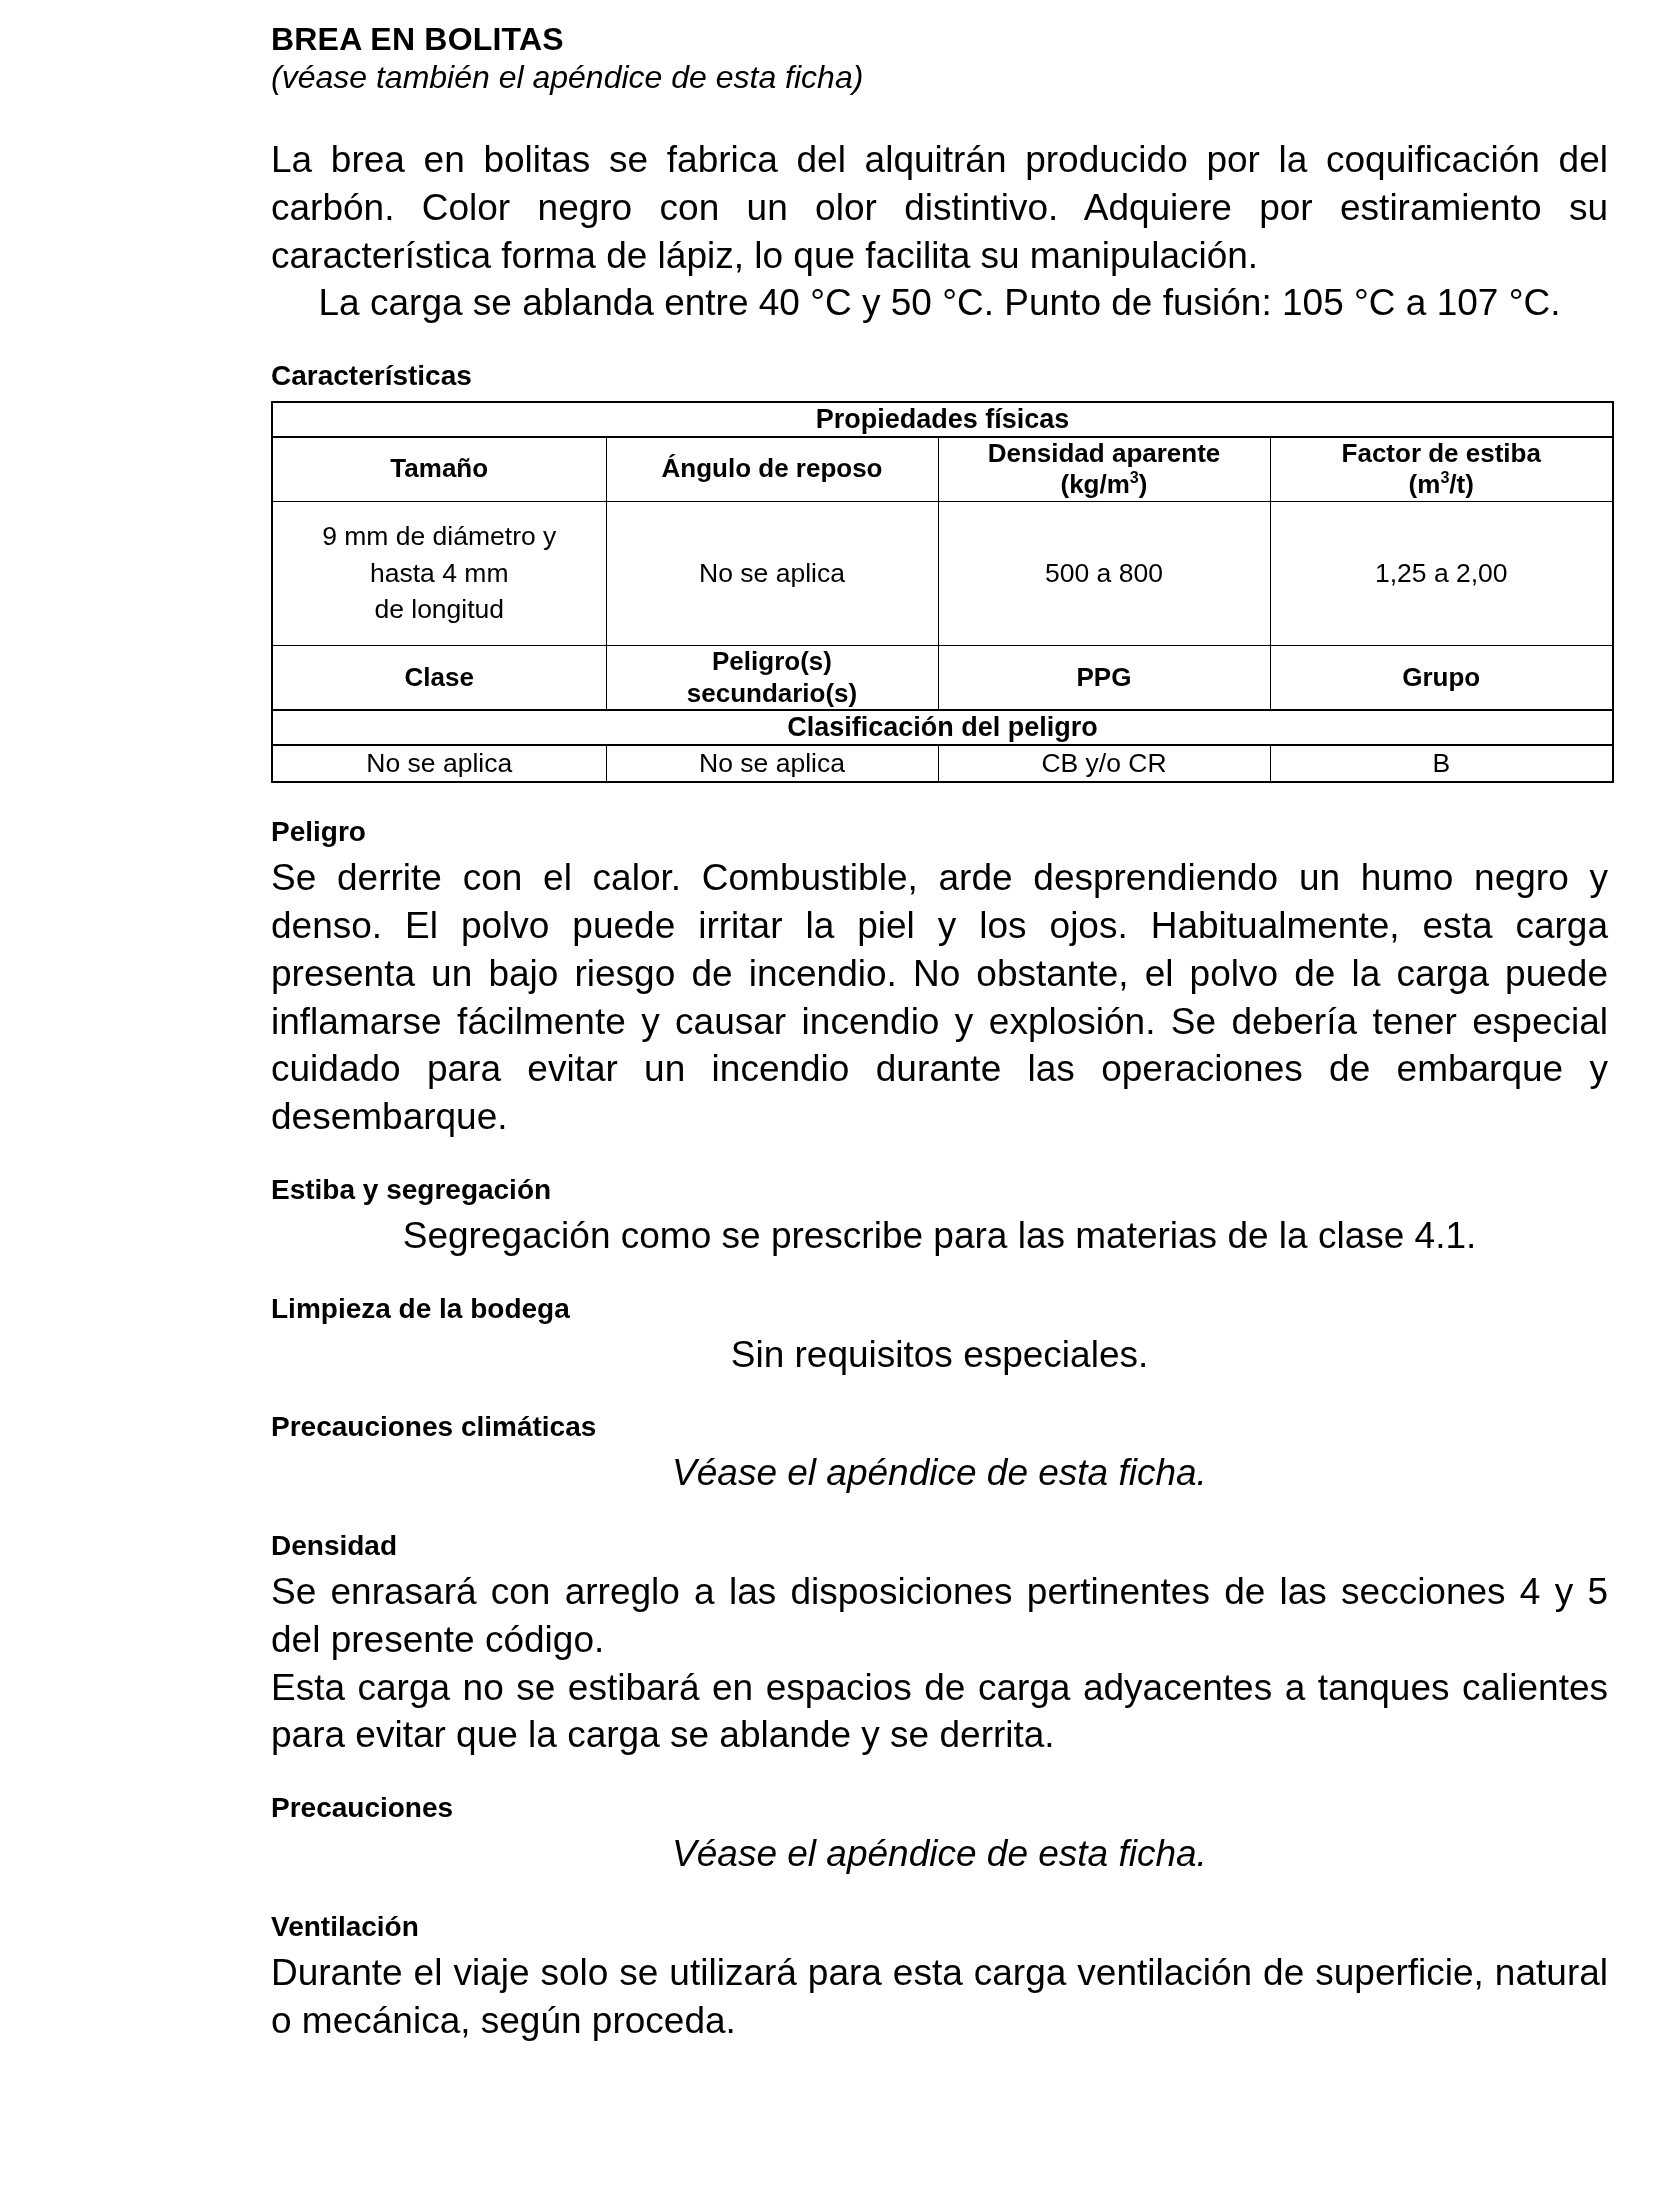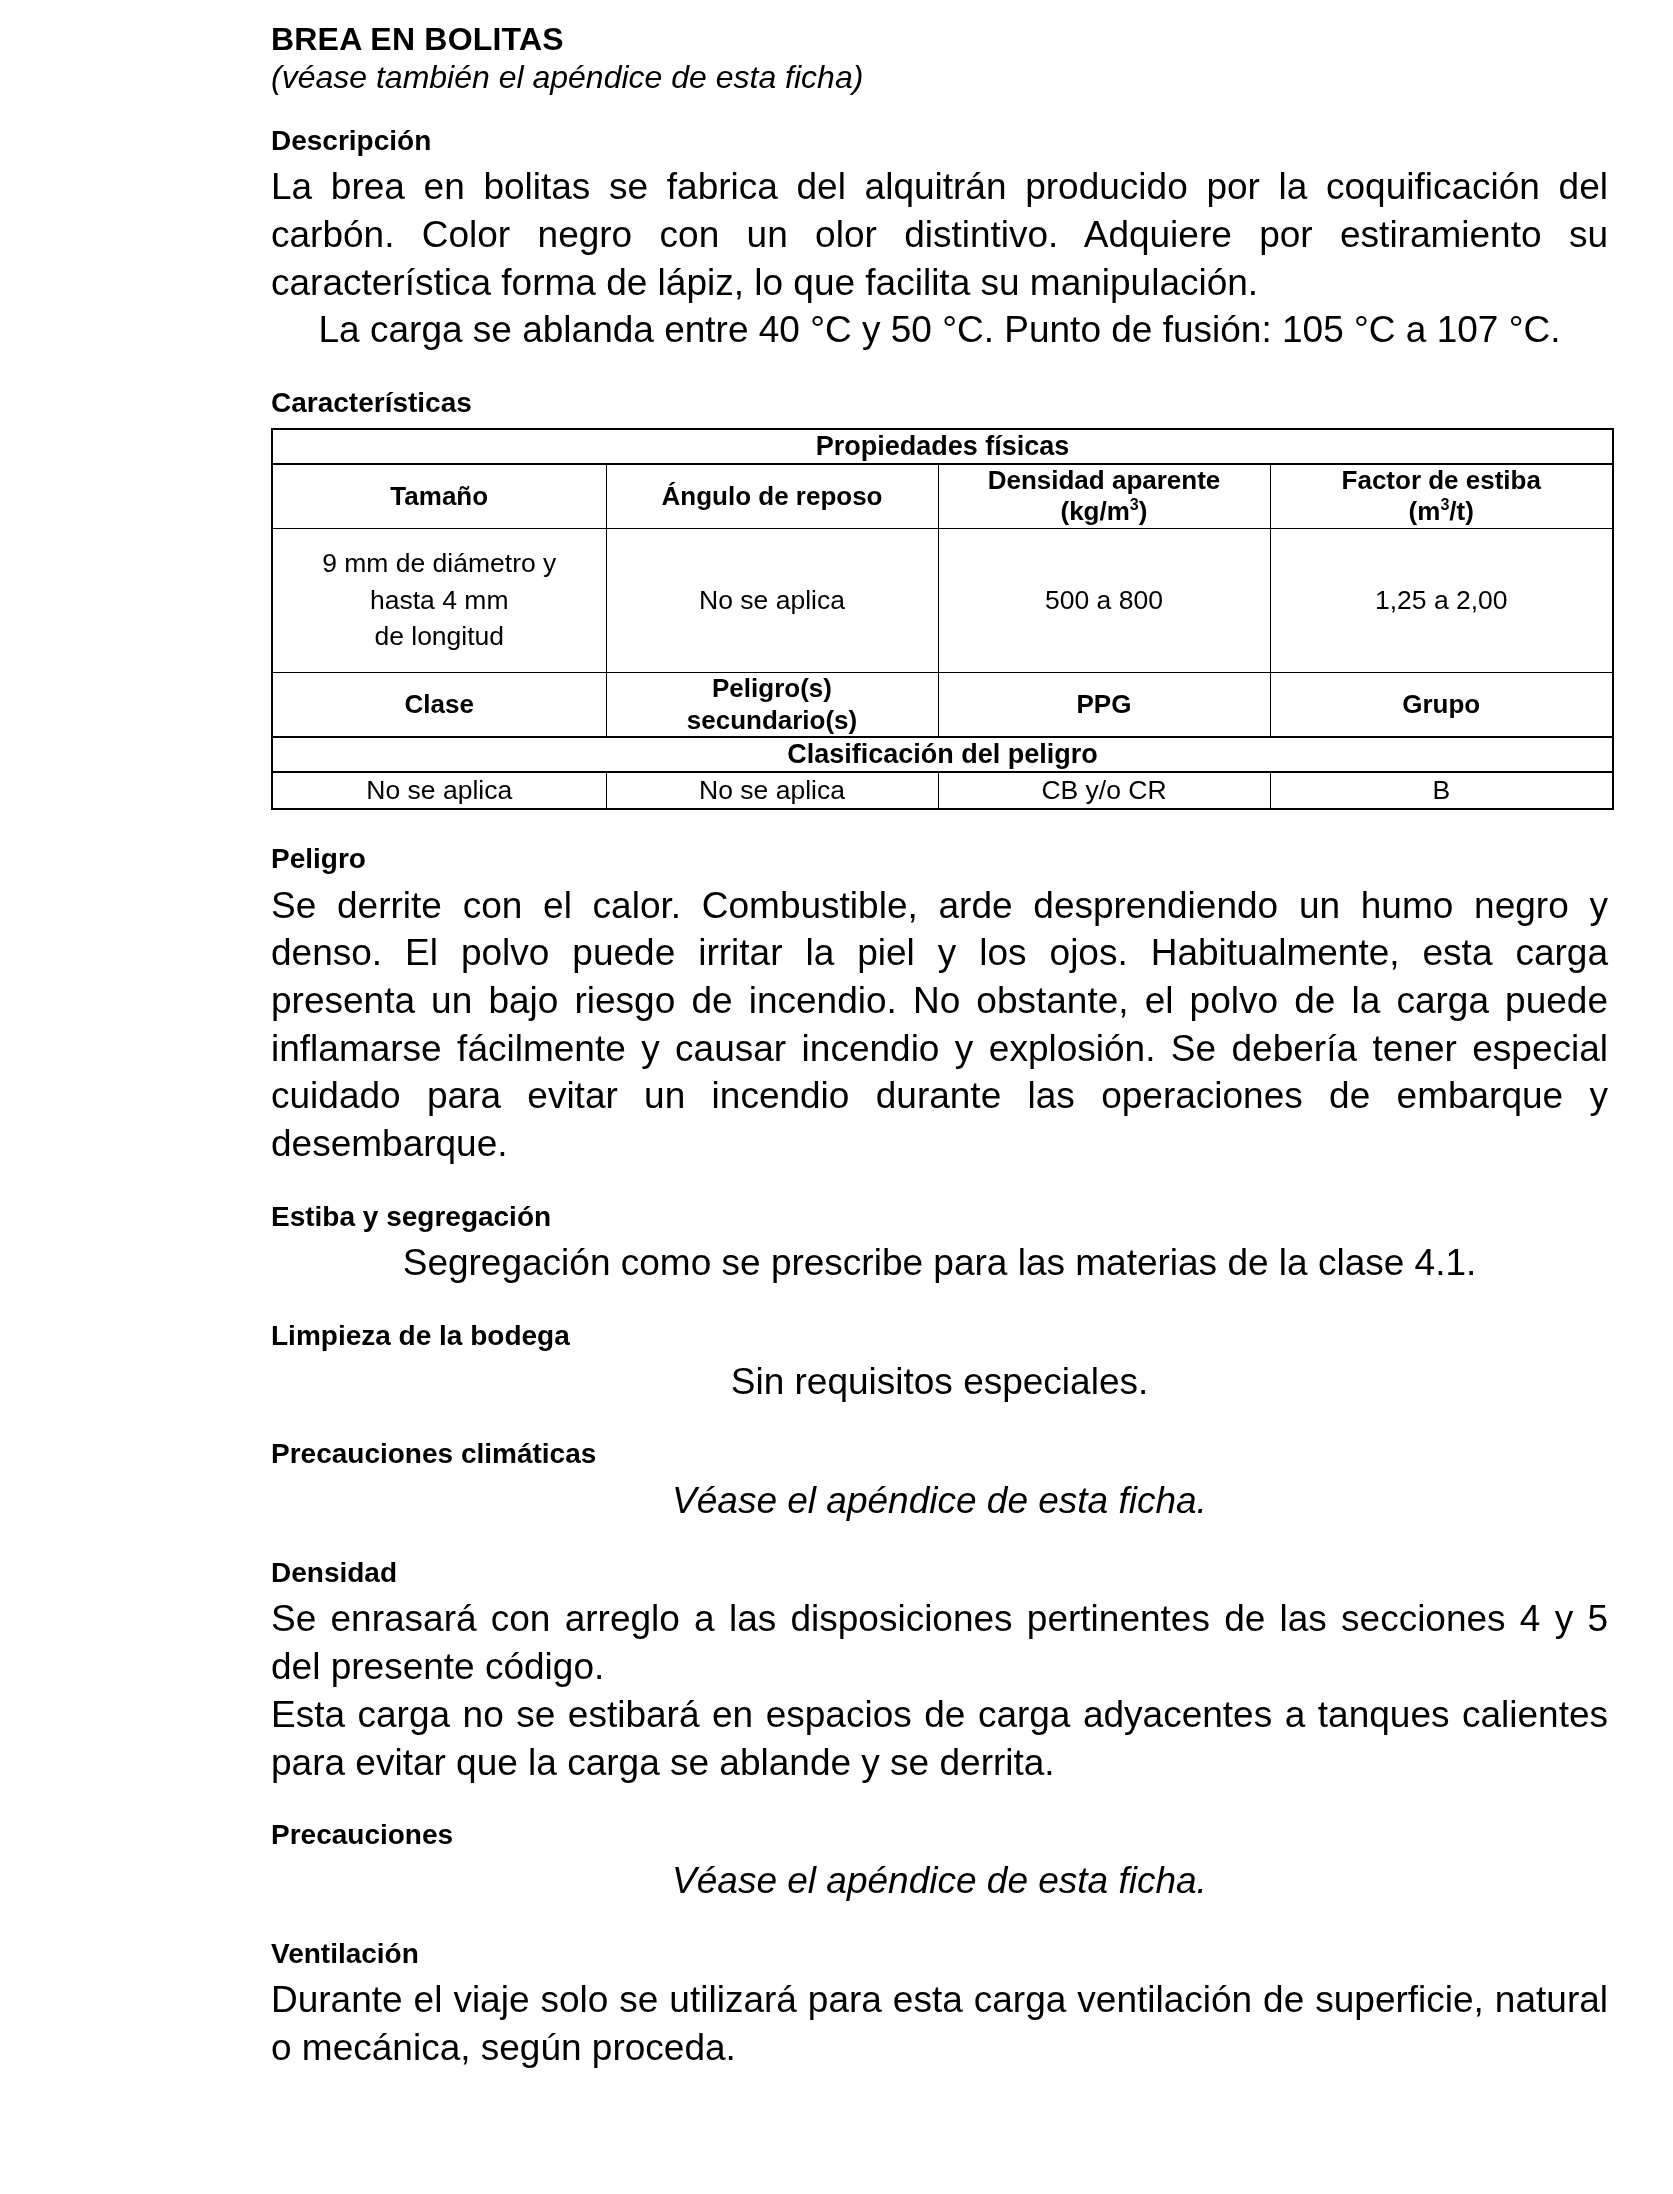--- a/index.html
+++ b/index.html
@@ -32,21 +32,21 @@
     font-weight: bold;
     letter-spacing: 0.2px;
     line-height: 1.12;
     margin: 0 0 1.6px 0;
   }
   .doc-subtitle {
     font-size: 32px;
     font-style: italic;
     font-weight: normal;
     line-height: 1.18;
-    margin: 0 0 27px 0;
+    margin: 0 0 39px 0;
   }
 
   
   .section {
     margin: 0 0 0 0;
   }
   .section-heading {
     font-size: 28px;
     font-weight: bold;
     line-height: 1.2;
@@ -128,21 +128,20 @@
 </head>
 <body>
 
 <div class="page">
   <div class="content">
 
     <h1 class="doc-title">BREA EN BOLITAS</h1>
     <div class="doc-subtitle">(véase también el apéndice de esta ficha)</div>
 
     <div class="section">
-      <h2 class="section-heading">Descripción</h2>
       <p class="body-text">La brea en bolitas se fabrica del alquitrán producido por la coquificación del carbón. Color negro con un olor distintivo. Adquiere por estiramiento su característica forma de lápiz, lo que facilita su manipulación.</p>
       <p class="body-text plain">La carga se ablanda entre 40 °C y 50 °C. Punto de fusión: 105 °C a 107 °C.</p>
     </div>
 
     <div class="section-gap"></div>
 
     <div class="section">
       <h2 class="section-heading">Características</h2>
 
       <table class="char-table">

